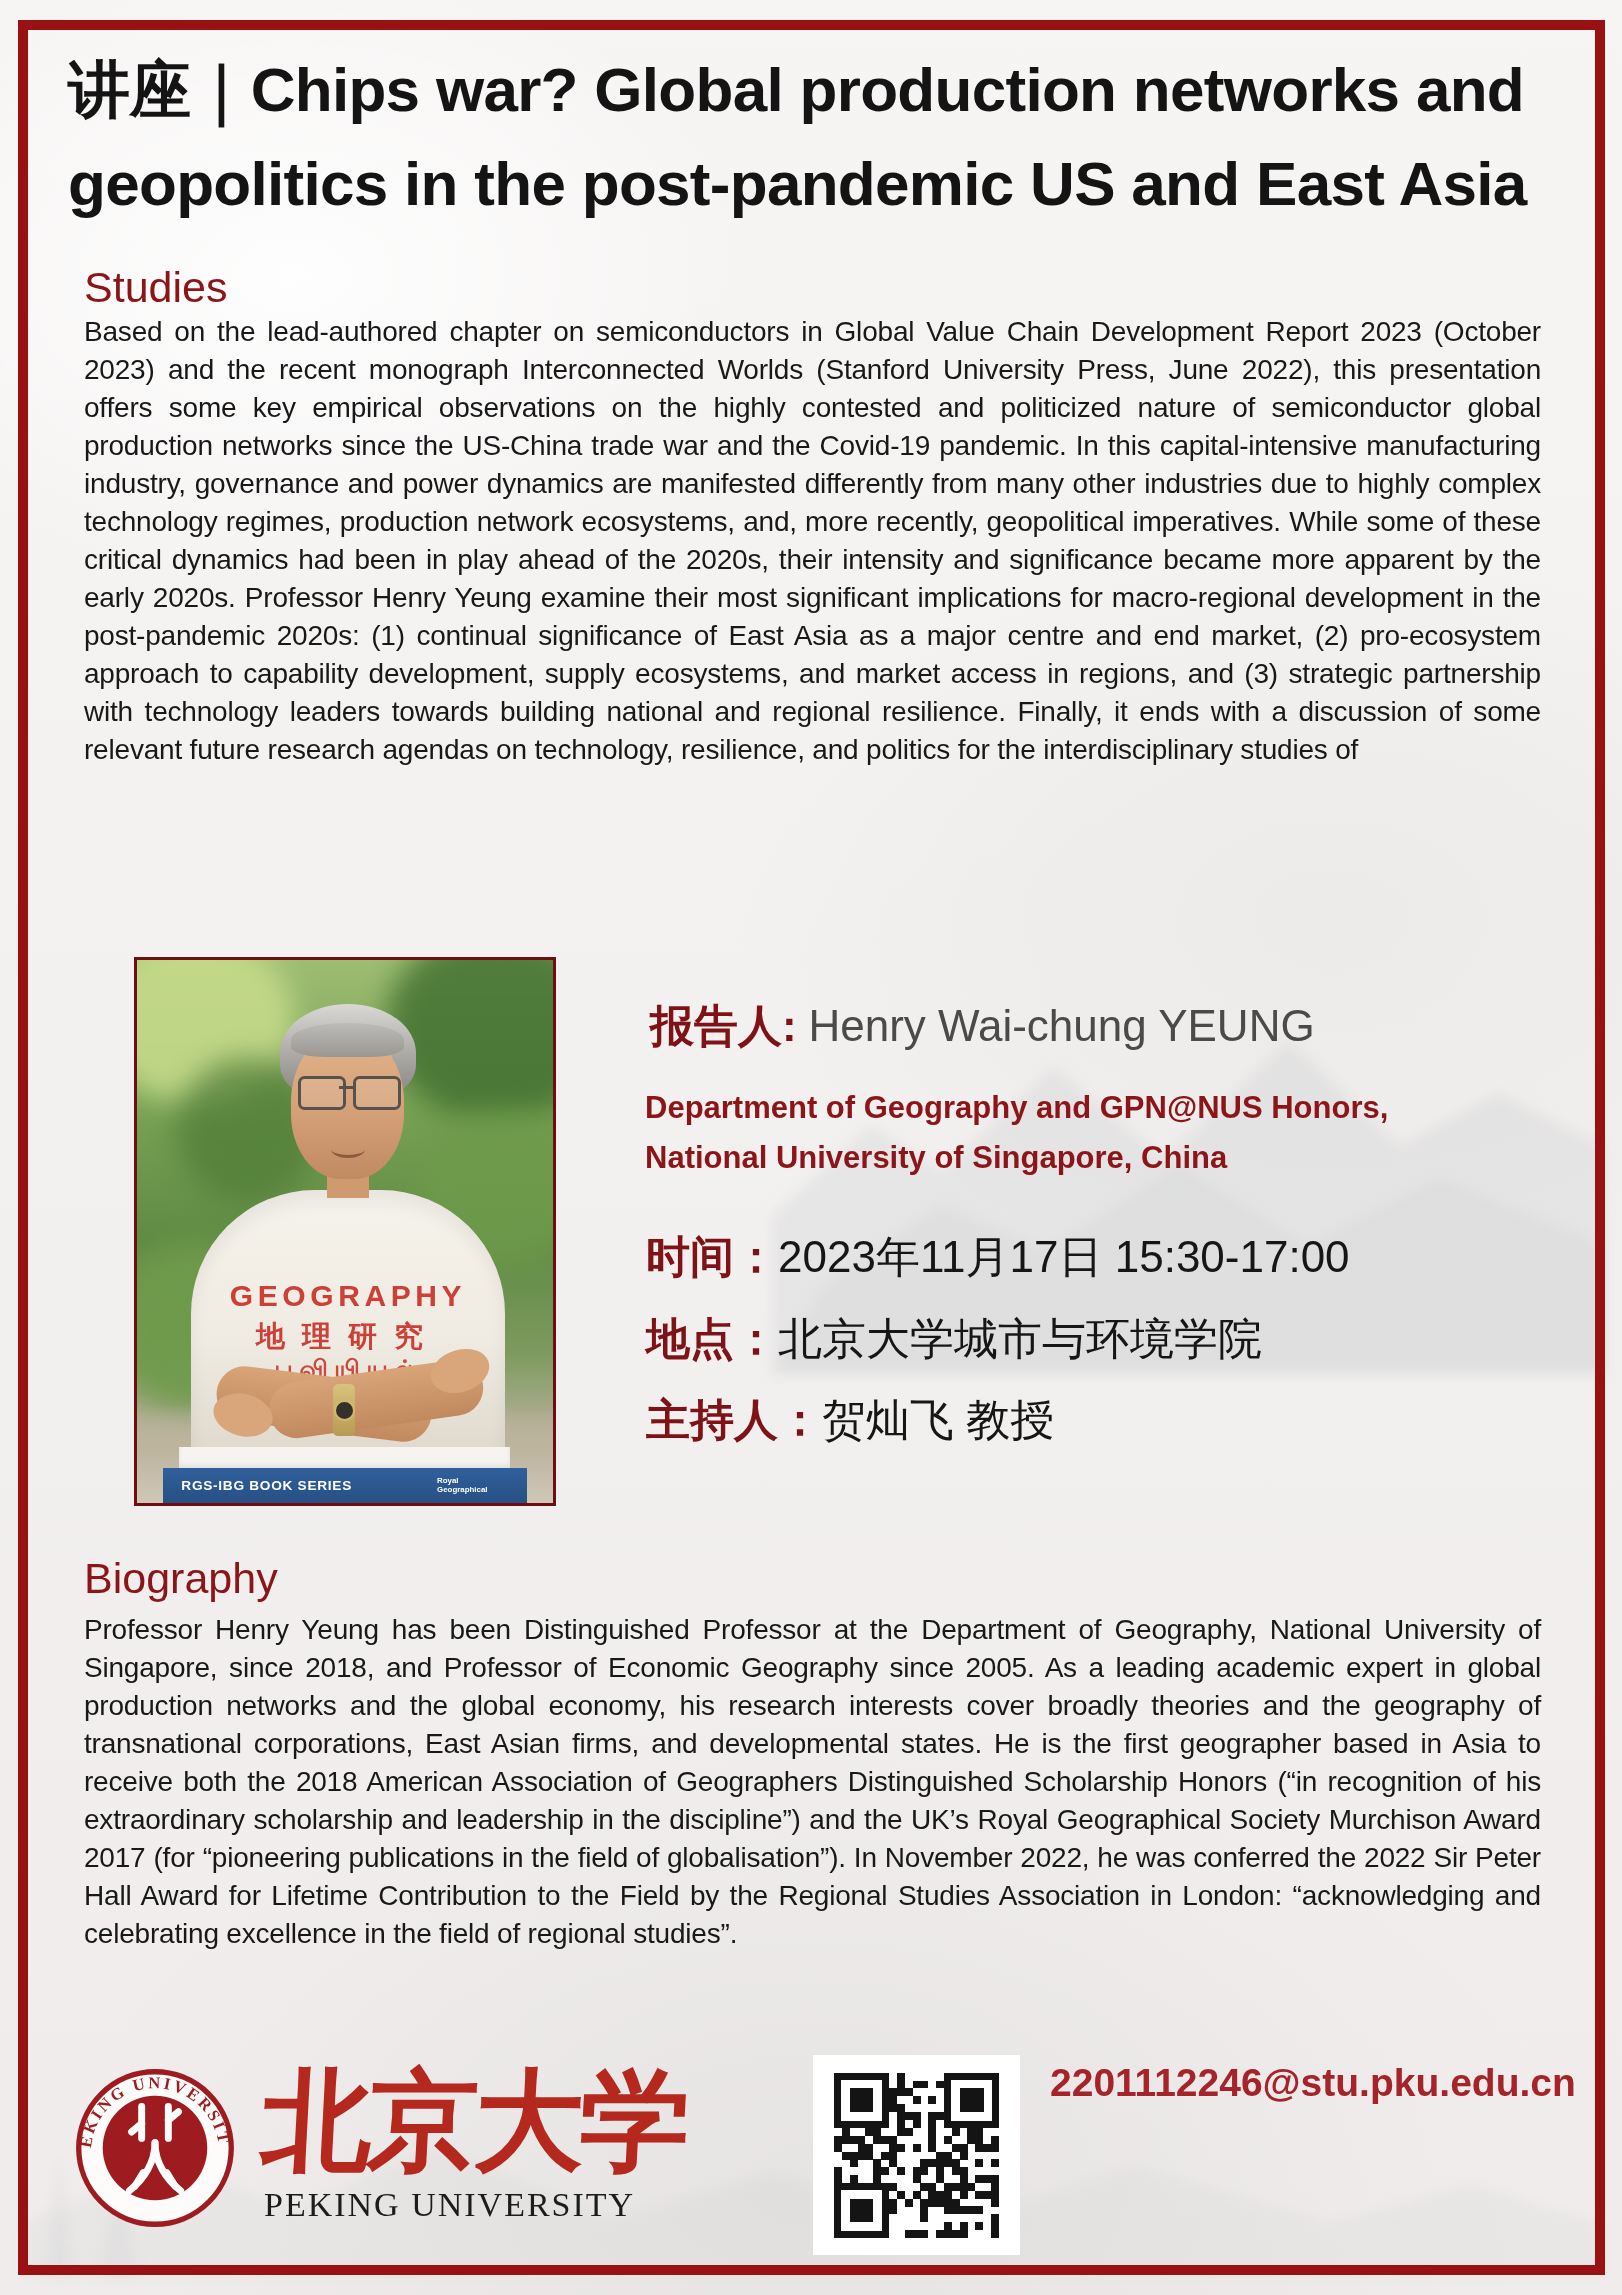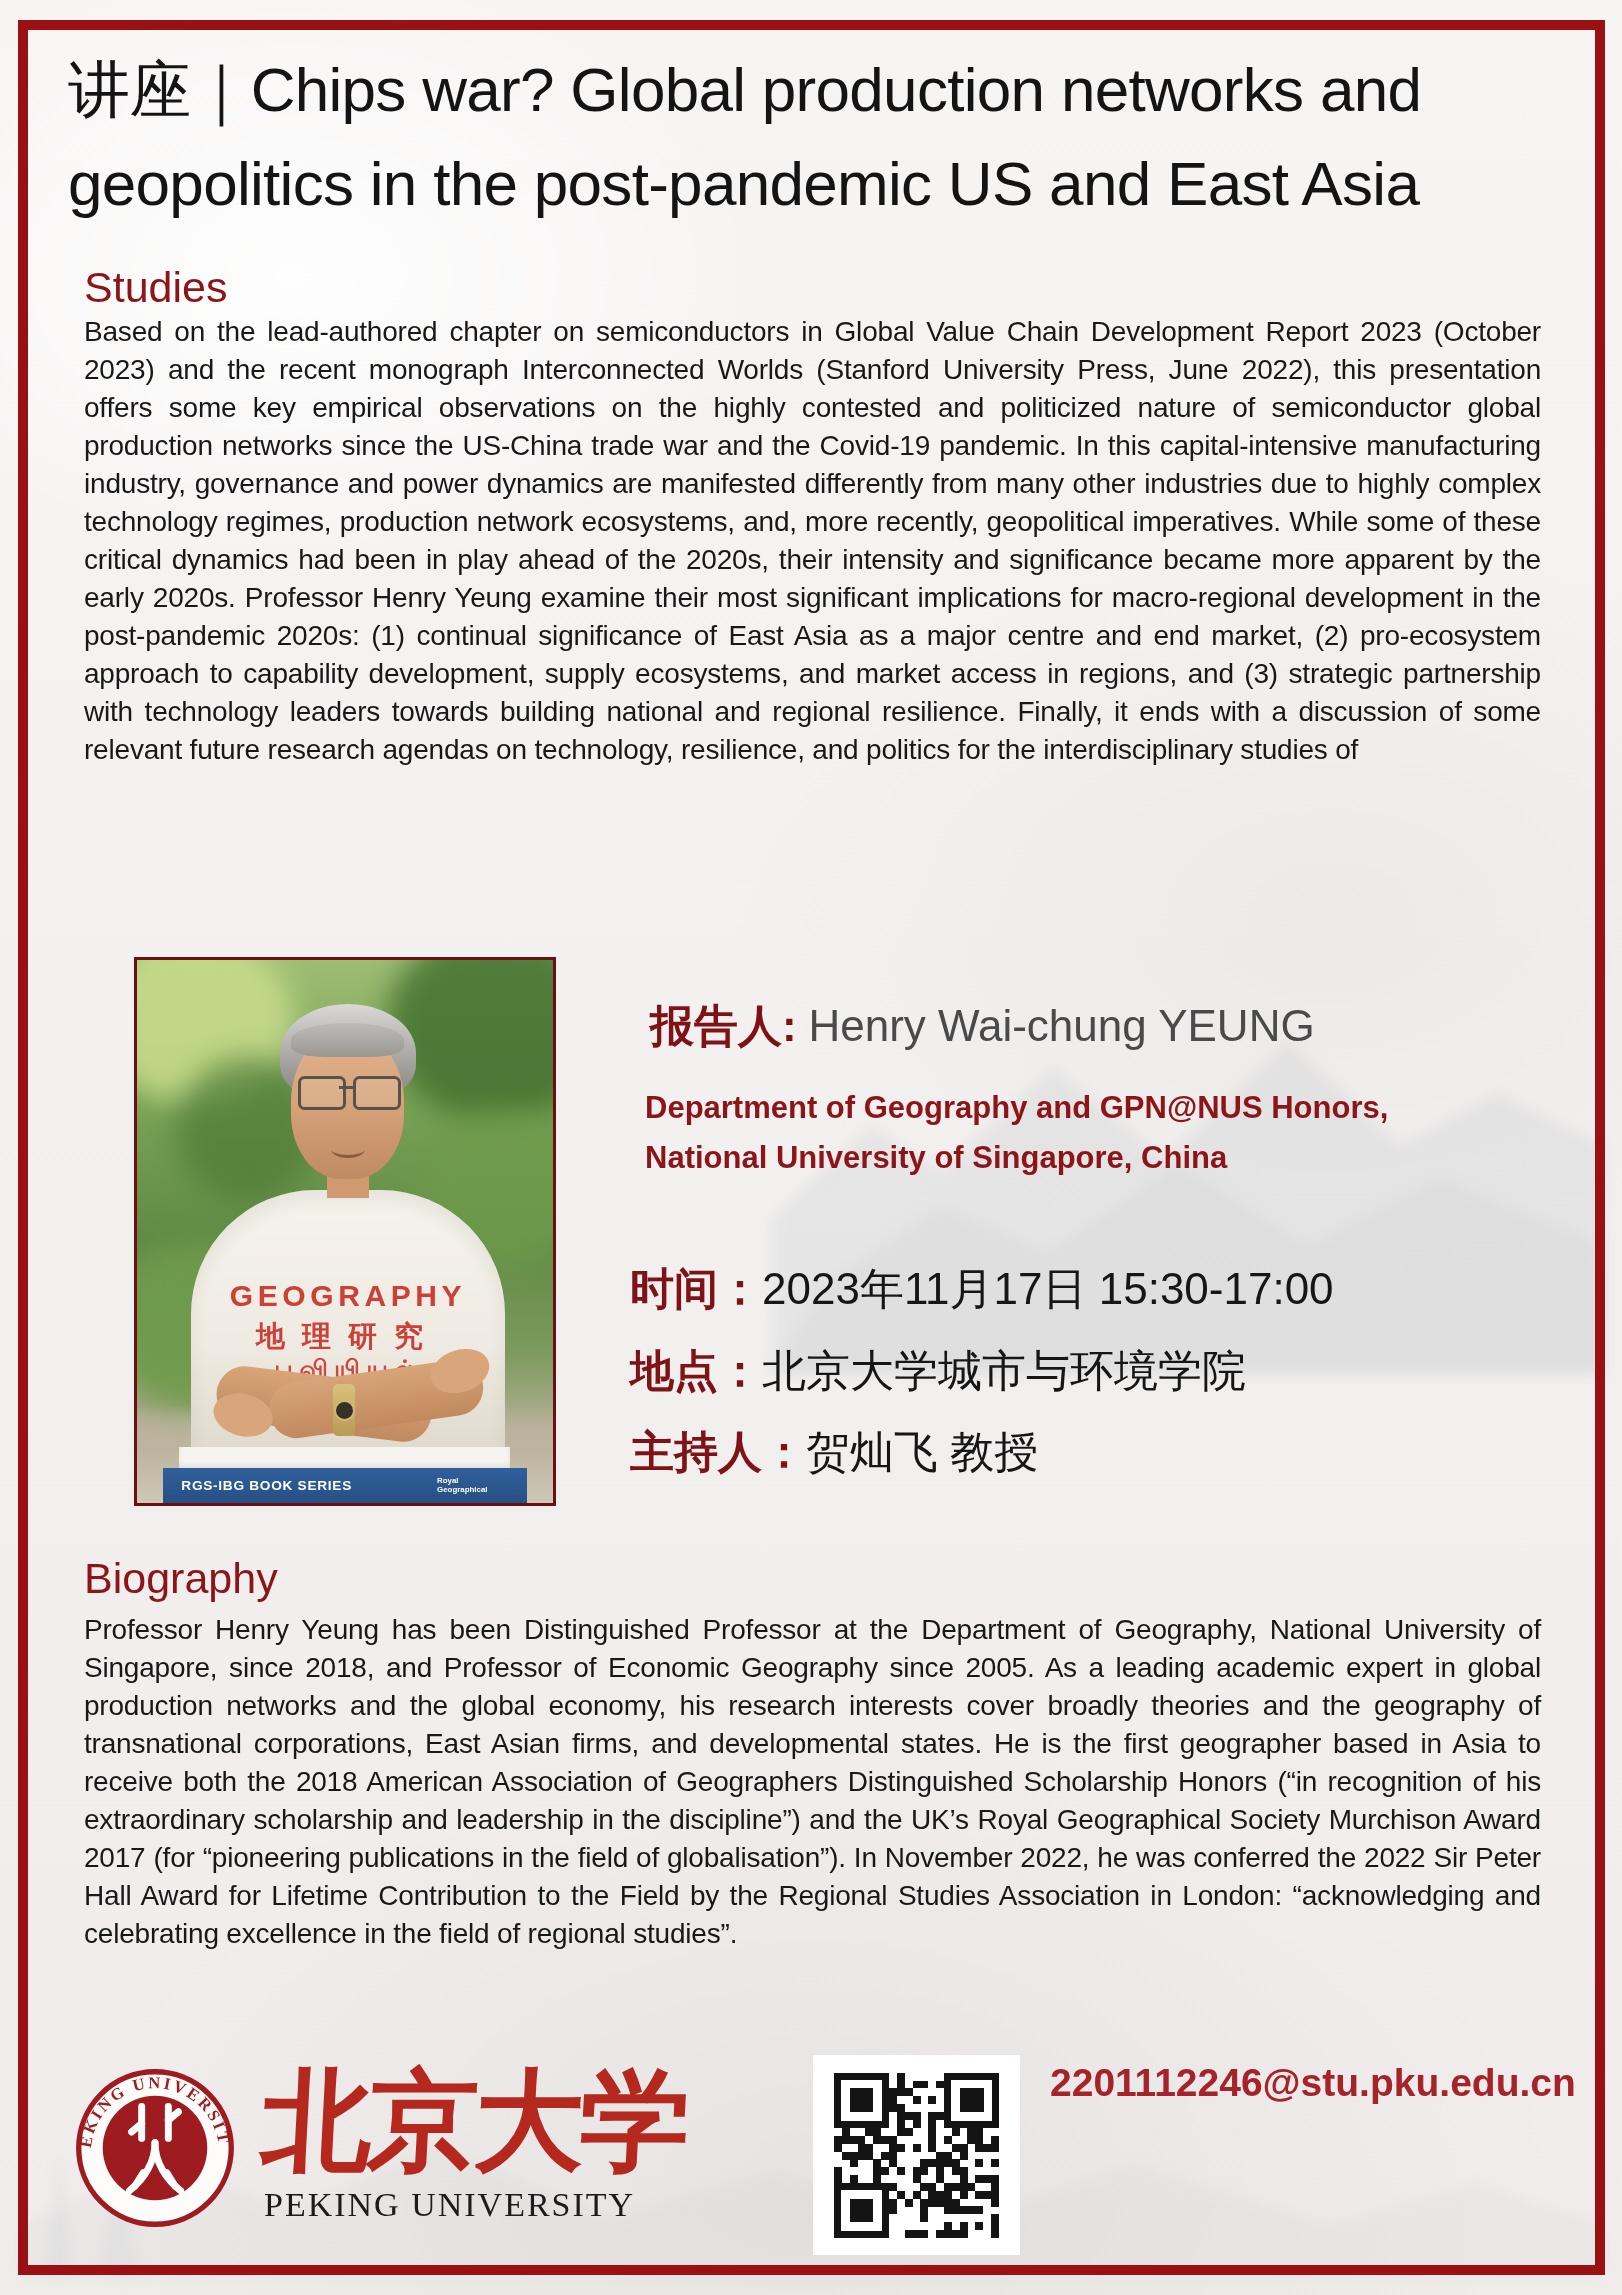--- a/index.html
+++ b/index.html
@@ -21,21 +21,21 @@
   .mountains svg{display:block;}
   .blurred{filter:blur(6.5px);}
   
   .frame{
     position:absolute;left:18.3px;top:19.6px;right:18.3px;bottom:19.6px;
     border:10.5px solid #9a1114;pointer-events:none;z-index:5;
   }
   
   .title{
     position:absolute;left:68px;top:43px;width:1492px;z-index:2;
-    font-size:62px;line-height:94px;font-weight:400;color:#141414;letter-spacing:-0.7px;
+    font-size:62px;line-height:94px;font-weight:700;color:#141414;letter-spacing:-0.7px;
   }
   
   .sec-h{position:absolute;left:84px;z-index:2;font-size:43px;font-weight:500;color:#8c1519;}
   .para{
     position:absolute;left:84px;width:1457px;z-index:2;
     font-size:28px;line-height:38px;color:#181818;text-align:justify;
     font-stretch:condensed;letter-spacing:-0.2px;
   }
   
   .photo{
@@ -84,21 +84,21 @@
   .book{position:absolute;left:26px;bottom:0;width:364px;height:35px;background:linear-gradient(180deg,#30609c,#274f83);z-index:3;
     display:flex;align-items:center;}
   .book .bs-left{color:#fff;font-size:13.7px;font-weight:700;letter-spacing:0.7px;margin-left:18.3px;}
   .book .bs-right{color:#fff;font-size:7.9px;line-height:8.5px;font-weight:700;margin-left:85px;width:72px;}
   
   .spk-row{position:absolute;left:650px;top:997px;z-index:2;font-size:44px;white-space:nowrap;}
   .spk-row .lab{color:#7e1216;font-weight:700;}
   .spk-row .name{color:#4a4a4a;font-weight:500;padding-left:11.8px;}
   .affil{position:absolute;left:645px;z-index:2;font-size:31px;font-weight:700;color:#8c1519;white-space:nowrap;}
   .af1{top:1090px;} .af2{top:1140px;}
-  .drow{position:absolute;left:630px;z-index:2;font-size:44px;white-space:nowrap;margin-top:32px;}
+  .drow{position:absolute;left:646px;z-index:2;font-size:44px;white-space:nowrap;}
   .drow .lab{color:#7e1216;font-weight:700;}
   .drow .val{color:#161616;font-weight:500;}
   .d1{top:1228px;} .d2{top:1310px;} .d3{top:1391px;}
   
   .seal{position:absolute;left:75px;top:2068px;width:160px;height:160px;z-index:2;}
   .univ-cn{position:absolute;left:262px;top:2060px;z-index:2;
     font-size:110px;line-height:1.1;font-weight:700;color:#b5281e;letter-spacing:-3.9px;transform:skewX(-3deg);}
   .univ-en{position:absolute;left:264px;top:2186px;z-index:2;
     font-family:"Liberation Serif","DejaVu Serif",serif;font-size:34px;color:#1c1c1c;letter-spacing:2px;}
   .qr-box{position:absolute;left:813px;top:2055px;width:207px;height:200px;background:#ffffff;z-index:2;}

